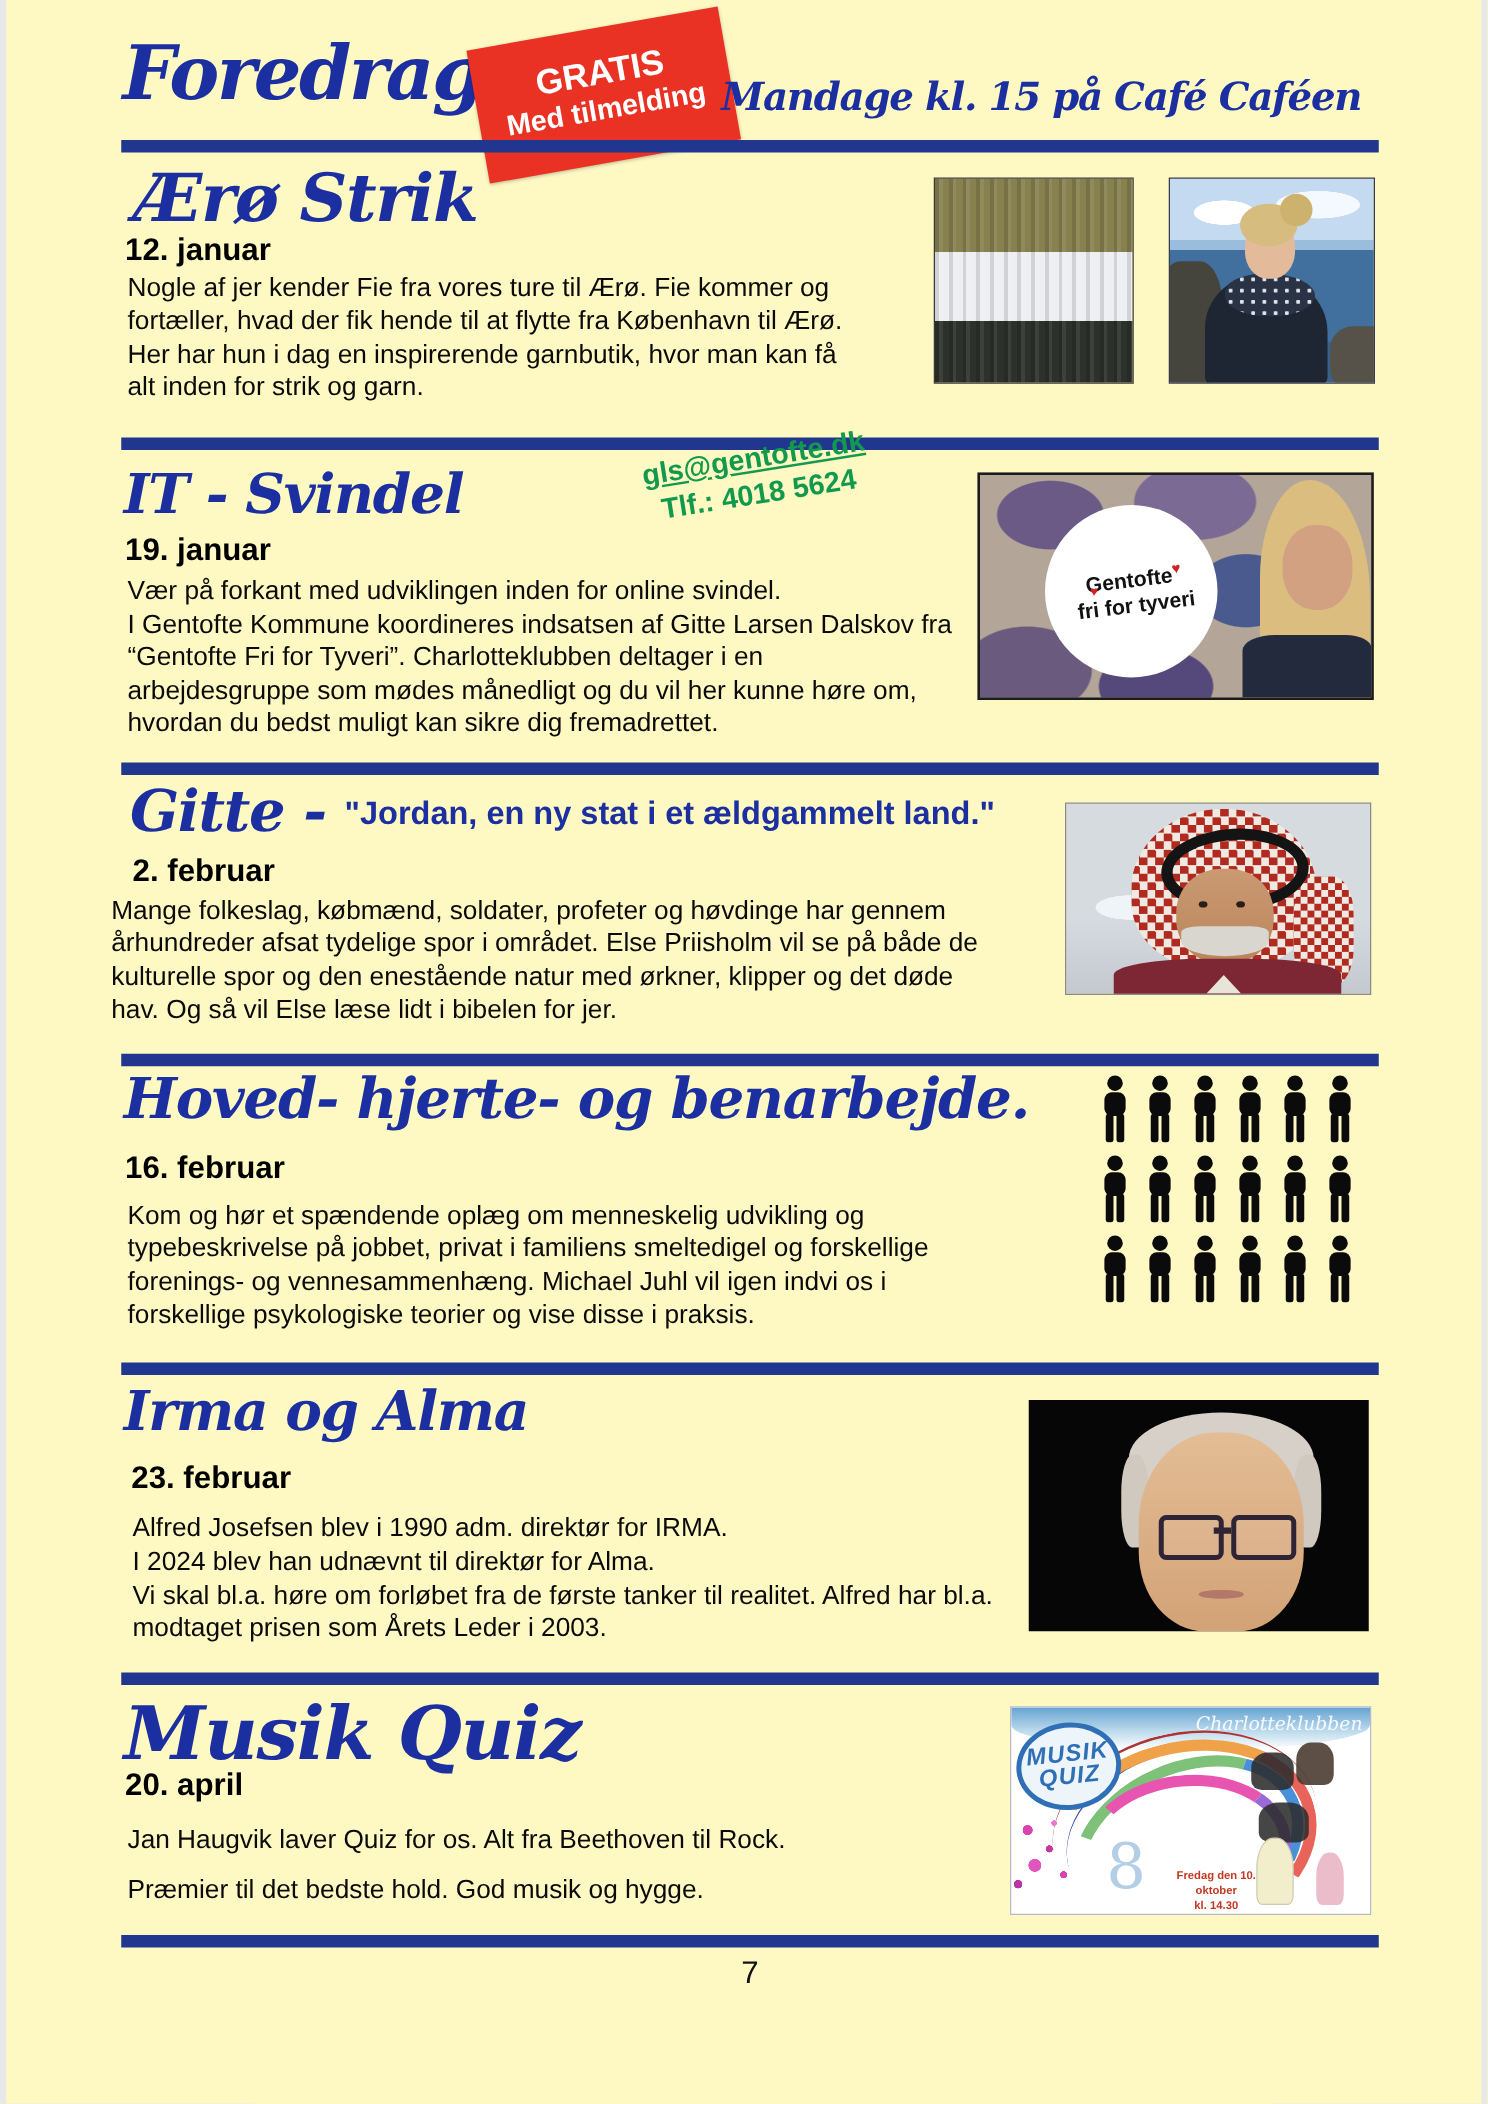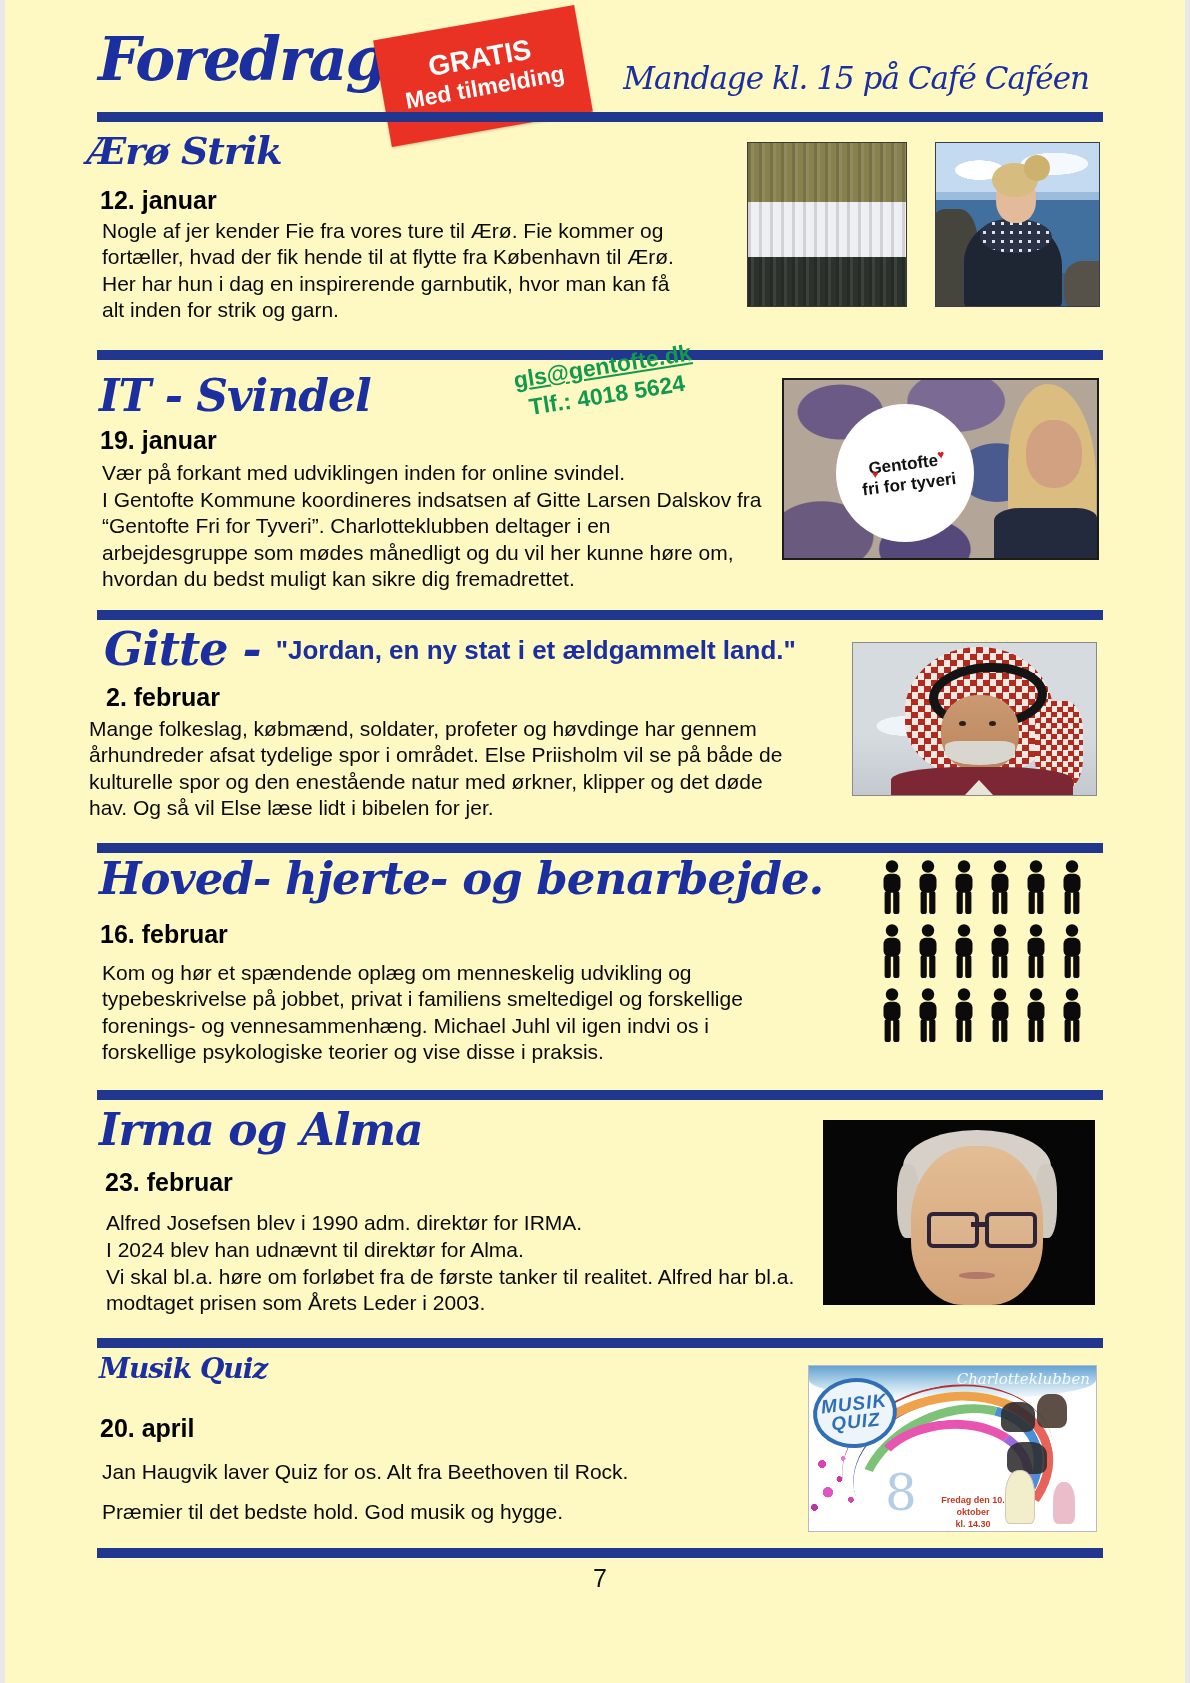--- a/index.html
+++ b/index.html
@@ -26,21 +26,21 @@
   .img{position:absolute;overflow:hidden;}
 
   
   .h-title{position:absolute;left:93px;top:24px;margin:0;color:var(--blue);
     font-family:"DejaVu Serif",serif;font-style:italic;font-weight:bold;font-size:60px;letter-spacing:-2px;}
   .h-badge{position:absolute;left:376px;top:22px;width:204px;height:108px;background:var(--red);
     transform:rotate(-10deg);color:#fff;text-align:center;font-weight:bold;box-shadow:0 1px 3px rgba(0,0,0,.25);}
   .h-badge .b1{margin-top:20px;font-size:28px;}
   .h-badge .b2{font-size:23px;}
   .h-sub{position:absolute;right:96px;top:60px;margin:0;color:var(--blue);
-    font-family:"DejaVu Serif",serif;font-style:italic;font-weight:normal;font-size:31px;white-space:nowrap;letter-spacing:-1px;}
+    font-family:"DejaVu Serif",serif;font-style:italic;font-weight:bold;font-size:31px;white-space:nowrap;letter-spacing:-1px;}
 
   
   .contact{position:absolute;left:510px;top:352px;transform:rotate(-9deg);color:var(--green);
     font-weight:bold;font-size:23px;text-align:center;line-height:1.25;white-space:nowrap;}
   .contact .mail{text-decoration:underline;color:var(--green);}
 
   
   .knit{left:742px;top:142px;width:158px;height:163px;border:1px solid #3a3a3a;
     background:
       repeating-linear-gradient(90deg, rgba(0,0,0,.12) 0 3px, rgba(255,255,255,.08) 3px 6px, transparent 6px 11px),
@@ -153,21 +153,21 @@
 
   <h1 class="h-title">Foredrag</h1>
   <div class="h-badge">
     <div class="b1">GRATIS</div>
     <div class="b2">Med tilmelding</div>
   </div>
   <p class="h-sub">Mandage kl. 15 på Café Caféen</p>
   <div class="rule" style="top:112px"></div>
 
   <section>
-    <h2 class="sec-title" style="left:82px;top:128px;font-size:38px">Ærø Strik</h2>
+    <h2 class="sec-title" style="left:102px;top:128px;font-size:53px">Ærø Strik</h2>
     <div class="date" style="left:95px;top:186px">12. januar</div>
     <p class="body" style="left:97px;top:218px;width:578px">Nogle af jer kender Fie fra vores ture til Ærø. Fie kommer og fortæller, hvad der fik hende til at flytte fra København til Ærø. Her har hun i dag en inspirerende garnbutik, hvor man kan få alt inden for strik og garn.</p>
 
     <div class="img knit"></div>
     <div class="img sea">
       <div class="s-rockL"></div>
       <div class="s-rockR"></div>
       <div class="s-body"></div>
       <div class="s-yoke"></div>
       <div class="s-head"></div>
@@ -311,21 +311,21 @@
       <div class="i-face"></div>
       <div class="i-gl" style="left:104px"></div>
       <div class="i-gl" style="left:162px"></div>
       <div class="i-bridge"></div>
       <div class="i-mouth"></div>
     </div>
   </section>
   <div class="rule" style="top:1338px"></div>
 
   <section>
-    <h2 class="sec-title" style="left:94px;top:1352px;font-size:28px">Musik Quiz</h2>
+    <h2 class="sec-title" style="left:94px;top:1352px;font-size:59px">Musik Quiz</h2>
     <div class="date" style="left:95px;top:1414px">20. april</div>
     <p class="body" style="left:97px;top:1459px;width:660px">Jan Haugvik laver Quiz for os. Alt fra Beethoven til Rock.</p>
     <p class="body" style="left:97px;top:1499px;width:660px">Præmier til det bedste hold. God musik og hygge.</p>
 
     <div class="img mq">
       <div class="mq-band"></div>
       <div class="mq-club">Charlotteklubben</div>
       <div class="mq-s1"></div>
       <div class="mq-s2"></div>
       <div class="mq-arc mq-a1"></div>

